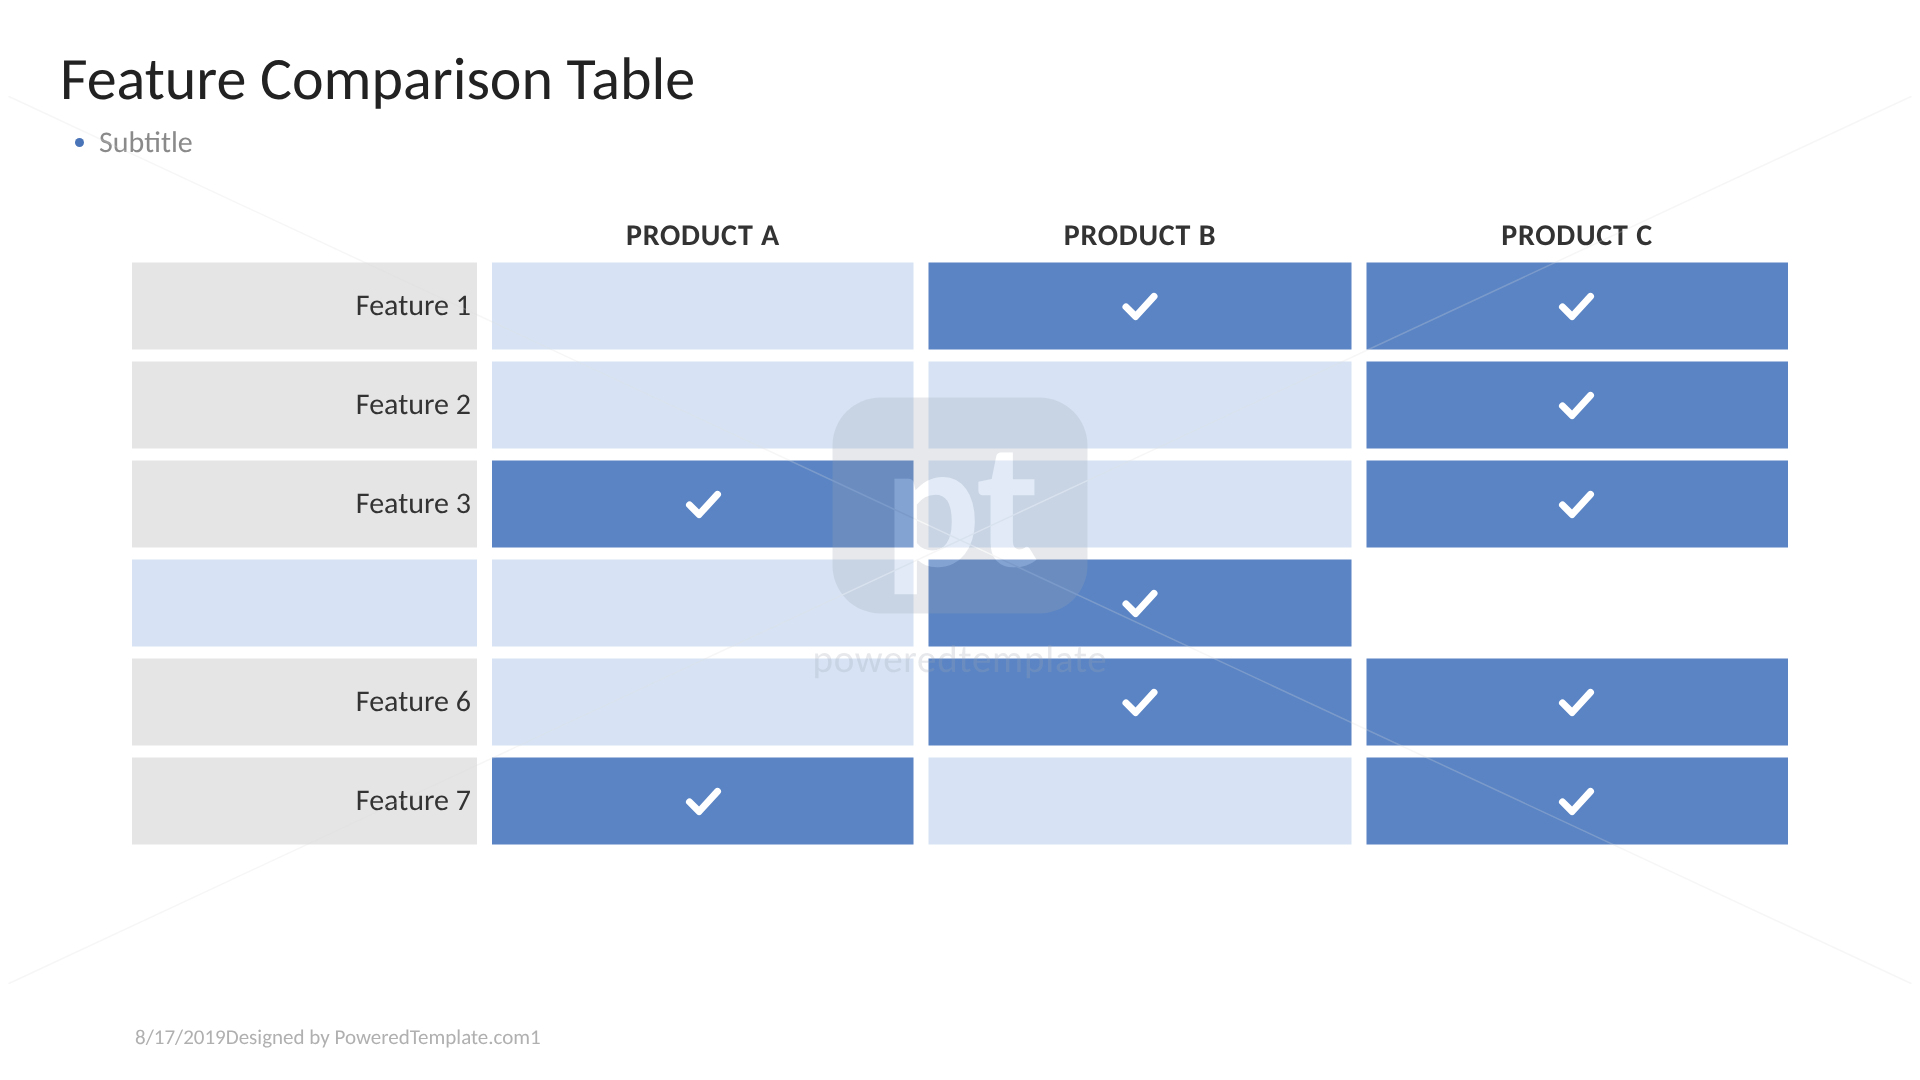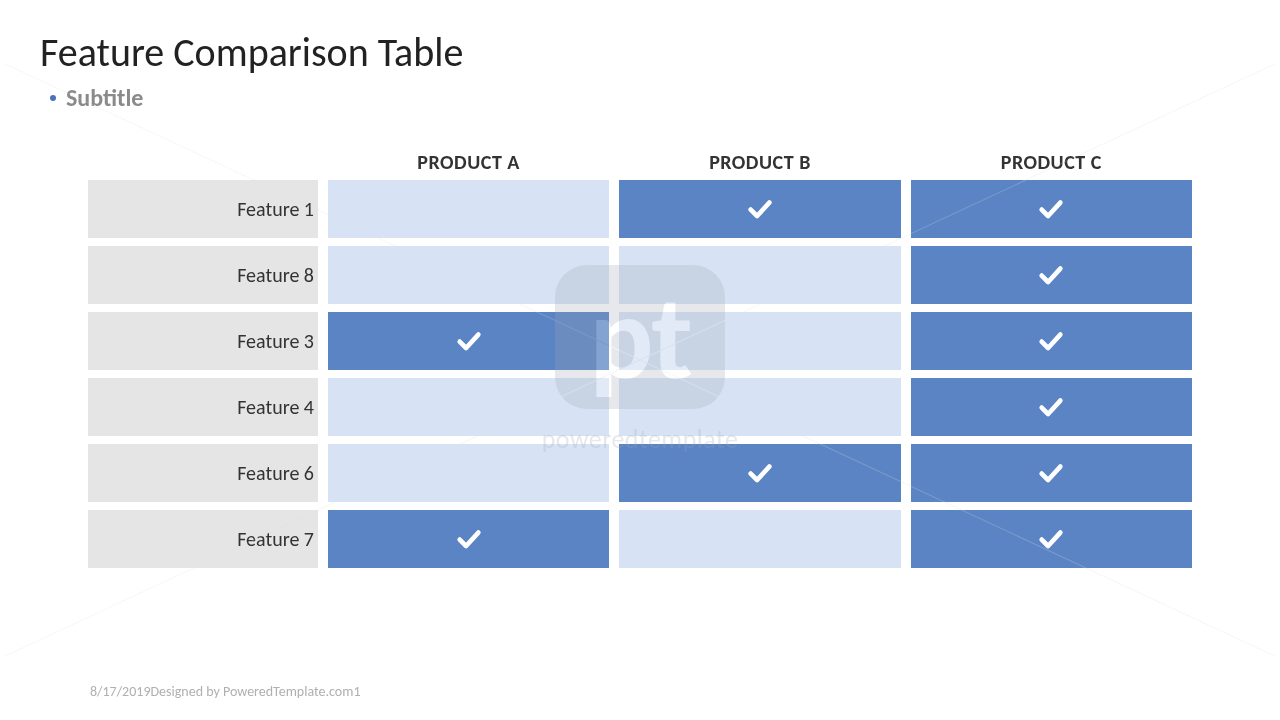--- a/index.html
+++ b/index.html
@@ -1,21 +1,21 @@
 <!DOCTYPE html>
 <html><head>
 <meta charset="utf-8">
 <style>
   * { box-sizing: border-box; margin: 0; padding: 0; }
   html, body { width: 1280px; height: 720px; font-family: "Segoe UI", Calibri, Arial, sans-serif; background: #fff; overflow: hidden; }
   .slide { position: relative; width: 1280px; height: 720px; padding: 28px 40px 20px 40px; }
   .title { font-size: 40px; font-weight: 400; color: #222; }
   .subtitle-row { display: flex; align-items: center; margin-top: 6px; }
   .bullet { width: 6px; height: 6px; border-radius: 50%; background: #4a74b8; margin: 0 10px 0 10px; }
-  .subtitle { font-size: 24px; color: #8a8a8a; font-weight: bold; }
+  .subtitle { font-size: 20px; color: #8a8a8a; }
   .table-wrap { margin: 38px 48px 0 48px; }
   .head-row { display: grid; grid-template-columns: 230px repeat(3, 1fr); column-gap: 10px; margin-bottom: 6px; }
   .head-spacer { }
   .head-cell { text-align: center; font-size: 20px; font-weight: 700; color: #333; letter-spacing: .5px; }
   .row { display: grid; grid-template-columns: 230px repeat(3, 1fr); column-gap: 10px; margin-bottom: 8px; height: 58px; }
   .row:last-child { margin-bottom: 0; }
   .label-cell { background: #e5e5e5; display: flex; align-items: center; justify-content: flex-end; padding-right: 4px; font-size: 20px; color: #333; }
   .data-cell { display: flex; align-items: center; justify-content: center; }
   .cell-off { background: #d7e3f4; }
   .cell-on  { background: #5a84c4; }
@@ -69,21 +69,21 @@
           </div>
           <div class="data-cell cell-on">
             <span class="check">
               <svg viewBox="0 0 24 24">
                 <path fill="none" stroke="#fff" stroke-width="4" stroke-linecap="round" stroke-linejoin="round" d="M4 12.5 L9.5 18 L20 6.5"></path>
               </svg>
             </span>
           </div>
         </div>
         <div class="row">
-          <div class="label-cell">Feature 8</div>
+          <div class="label-cell">Feature 2</div>
           <div class="data-cell cell-off"></div>
           <div class="data-cell cell-off"></div>
           <div class="data-cell cell-on">
             <span class="check">
               <svg viewBox="0 0 24 24">
                 <path fill="none" stroke="#fff" stroke-width="4" stroke-linecap="round" stroke-linejoin="round" d="M4 12.5 L9.5 18 L20 6.5"></path>
               </svg>
             </span>
           </div>
         </div>
@@ -99,21 +99,20 @@
           <div class="data-cell cell-off"></div>
           <div class="data-cell cell-on">
             <span class="check">
               <svg viewBox="0 0 24 24">
                 <path fill="none" stroke="#fff" stroke-width="4" stroke-linecap="round" stroke-linejoin="round" d="M4 12.5 L9.5 18 L20 6.5"></path>
               </svg>
             </span>
           </div>
         </div>
         <div class="row">
-          <div class="label-cell">Feature 4</div>
           <div class="data-cell cell-off"></div>
           <div class="data-cell cell-off"></div>
           <div class="data-cell cell-on">
             <span class="check">
               <svg viewBox="0 0 24 24">
                 <path fill="none" stroke="#fff" stroke-width="4" stroke-linecap="round" stroke-linejoin="round" d="M4 12.5 L9.5 18 L20 6.5"></path>
               </svg>
             </span>
           </div>
         </div>

